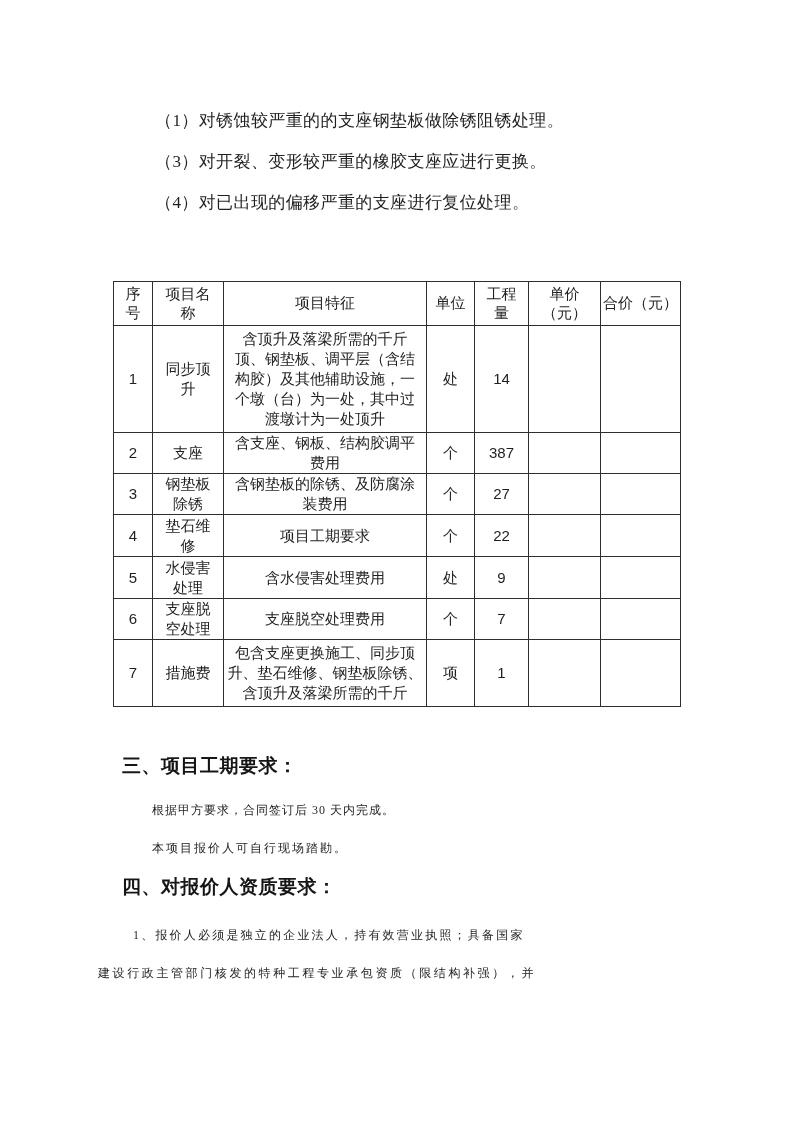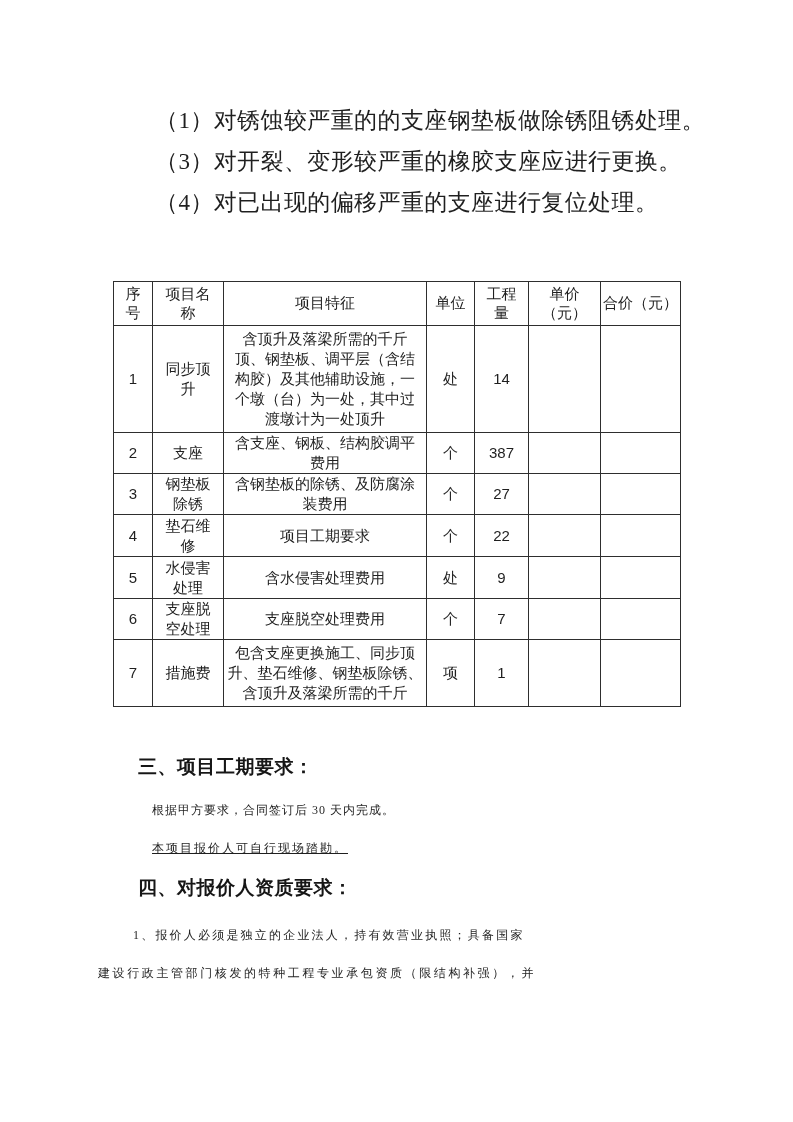--- a/index.html
+++ b/index.html
@@ -17,21 +17,21 @@
     font-family: "Liberation Serif", "DejaVu Serif", serif;
   }
   
   .intro {
     position: absolute;
     left: 155px;
     top: 112px;
   }
   .intro p {
     margin: 0 0 24px 0;
-    font-size: 23px;
+    font-size: 17px;
     line-height: 17px;
     letter-spacing: 0.4px;
     white-space: nowrap;
   }
   
   table.boq {
     position: absolute;
     left: 113px;
     top: 281px;
     width: 567px;
@@ -52,42 +52,42 @@
   }
   table.boq th { line-height: 19px; }
   td.num {
     font-family: "Liberation Sans", "DejaVu Sans", sans-serif;
     font-size: 15px;
   }
   td.feature { line-height: 20px; }
   
   .sec-heading {
     position: absolute;
-    left: 138px;
+    left: 122px;
     margin: 0;
-    font-family: Liberation Serif, serif;
+    font-family: Liberation Mono, monospace;
     font-weight: 700;
     font-size: 19px;
     line-height: 20px;
     color: #161616;
     white-space: nowrap;
     letter-spacing: 0.5px;
   }
   #heading-period { top: 757px; }
   #heading-qual   { top: 878px; }
   .body-line {
     position: absolute;
     margin: 0;
     font-size: 12px;
     line-height: 18px;
     white-space: nowrap;
     letter-spacing: 1px;
   }
   #period-line-1 { left: 152px; top: 801px; }
-  #period-line-2 { left: 152px; top: 839px; letter-spacing: 2px; text-decoration: underline; }
+  #period-line-2 { left: 152px; top: 839px; letter-spacing: 2px; }
   #qual-line-1   { left: 133px; top: 926px; letter-spacing: 2.2px; }
   #qual-line-2   { left: 98px;  top: 964px; letter-spacing: 2.6px; }
 </style>
 </head>
 <body>
 
 <div class="page">
 
   <div class="intro">
     <p>（1）对锈蚀较严重的的支座钢垫板做除锈阻锈处理。</p>

